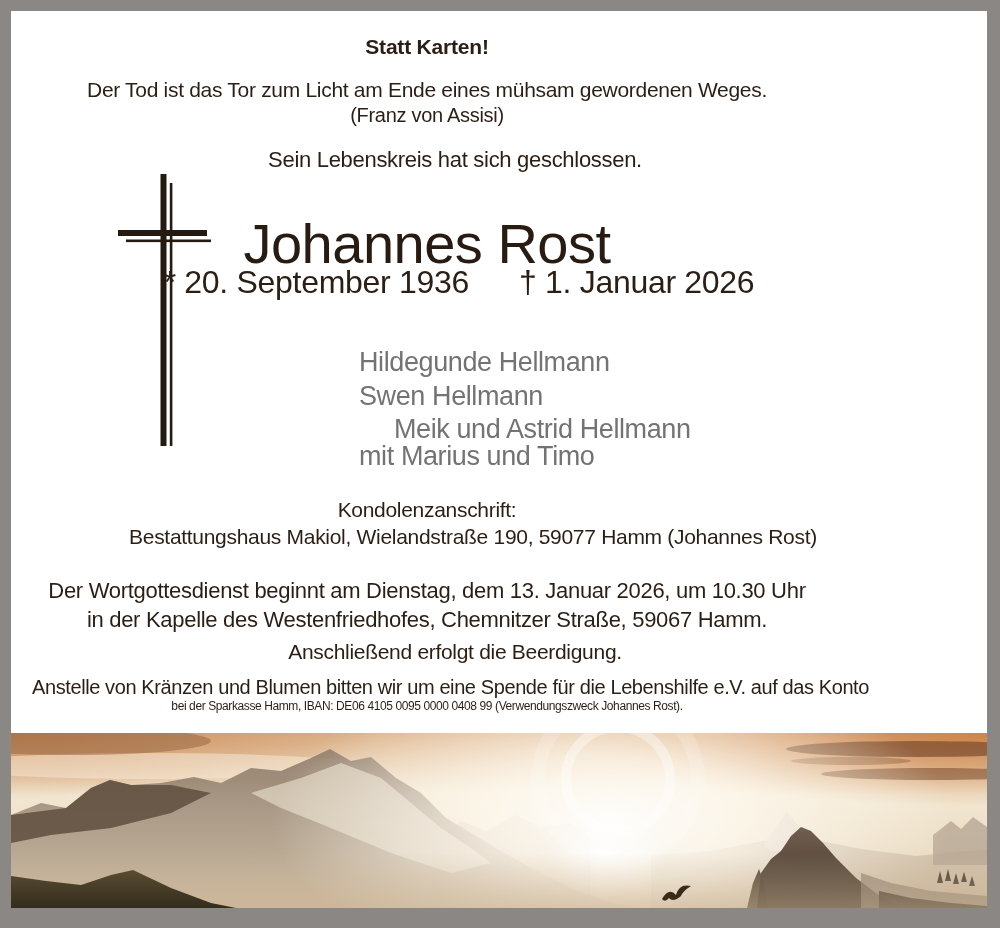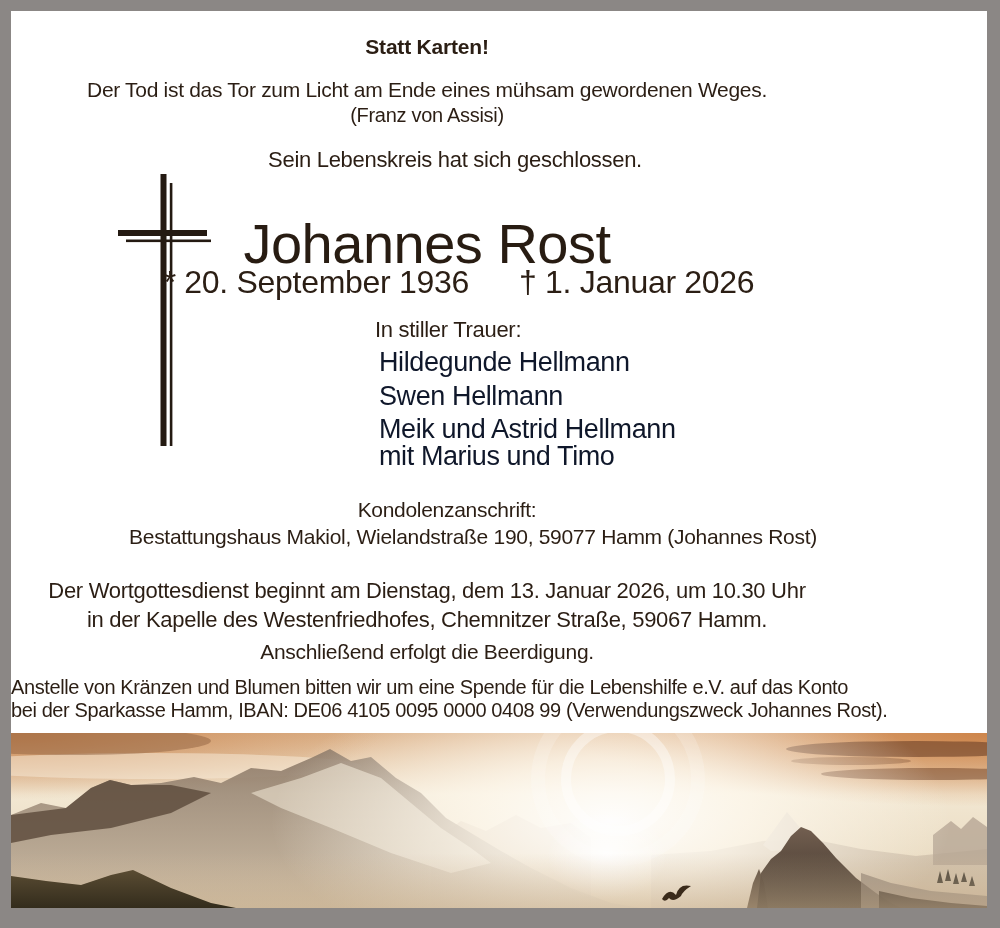--- a/index.html
+++ b/index.html
@@ -23,29 +23,29 @@
   .attrib{top:93px;font-size:20px;}
   .epitaph{top:136px;font-size:22px;margin-left:28px;}
   .name{
     top:200px;font-size:56px;letter-spacing:-0.5px;color:#281c12;
   }
   .dates{
     top:253px;font-size:32px;display:flex;justify-content:center;gap:50px;padding-left:32px;
   }
   .cross-wrap{position:absolute;left:104px;top:161px;width:100px;height:278px;}
   .mourner-intro{position:absolute;left:364px;top:306px;font-size:22px;color:#2b1e14;letter-spacing:-0.3px;white-space:nowrap;}
-  .mourner{position:absolute;left:368px;font-size:27px;color:#0f172a;letter-spacing:-0.4px;white-space:nowrap;}
-  .m0{top:336px;} .m1{top:370px;} .m2{top:403px;} .m3{top:430px;}
-  .kond-label{top:487px;font-size:21px;margin-left:20px;}
+  .mourner{position:absolute;left:348px;font-size:27px;color:#737373;letter-spacing:-0.4px;white-space:nowrap;}
+  .m0{top:336px;} .m1{top:370px;} .m2{top:403px;margin-left:35px;} .m3{top:430px;}
+  .kond-label{top:487px;font-size:21px;}
   .kond-addr{top:514px;font-size:21px;padding-left:46px;}
   .svc1{top:567px;font-size:22px;}
   .svc2{top:596px;font-size:22px;}
-  .svc3{top:629px;font-size:21px;}
-  .don1{top:665px;font-size:20px;letter-spacing:-0.4px;}
-  .don2{top:688px;font-size:20px;letter-spacing:-0.4px;}
+  .svc3{top:629px;font-size:21px;padding-left:28px;}
+  .don1{top:665px;font-size:20px;letter-spacing:-0.4px;margin-left:21px;}
+  .don2{top:688px;font-size:12px;letter-spacing:-0.4px;}
   .photo{position:absolute;left:0;top:722px;width:976px;height:175px;}
 </style>
 </head>
 <body>
 
 <div id="sheet">
   <div id="content">
 
     <div class="line statt">Statt Karten!</div>
     <div class="line quote">Der Tod ist das Tor zum Licht am Ende eines mühsam gewordenen Weges.</div>
@@ -61,21 +61,20 @@
       </svg>
     </div>
 
     <div class="line name">Johannes Rost</div>
 
     <div class="line dates">
       <span>* 20. September 1936</span>
       <span>† 1. Januar 2026</span>
     </div>
 
-    <div class="mourner-intro">In stiller Trauer:</div>
     <div class="mourner m0">Hildegunde Hellmann</div>
     <div class="mourner m1">Swen Hellmann</div>
     <div class="mourner m2">Meik und Astrid Hellmann</div>
     <div class="mourner m3">mit Marius und Timo</div>
 
     <div class="line kond-label">Kondolenzanschrift:</div>
     <div class="line kond-addr">Bestattungshaus Makiol, Wielandstraße 190, 59077 Hamm (Johannes Rost)</div>
 
     <div class="line svc1">Der Wortgottesdienst beginnt am Dienstag, dem 13. Januar 2026, um 10.30 Uhr</div>
     <div class="line svc2">in der Kapelle des Westenfriedhofes, Chemnitzer Straße, 59067 Hamm.</div>

